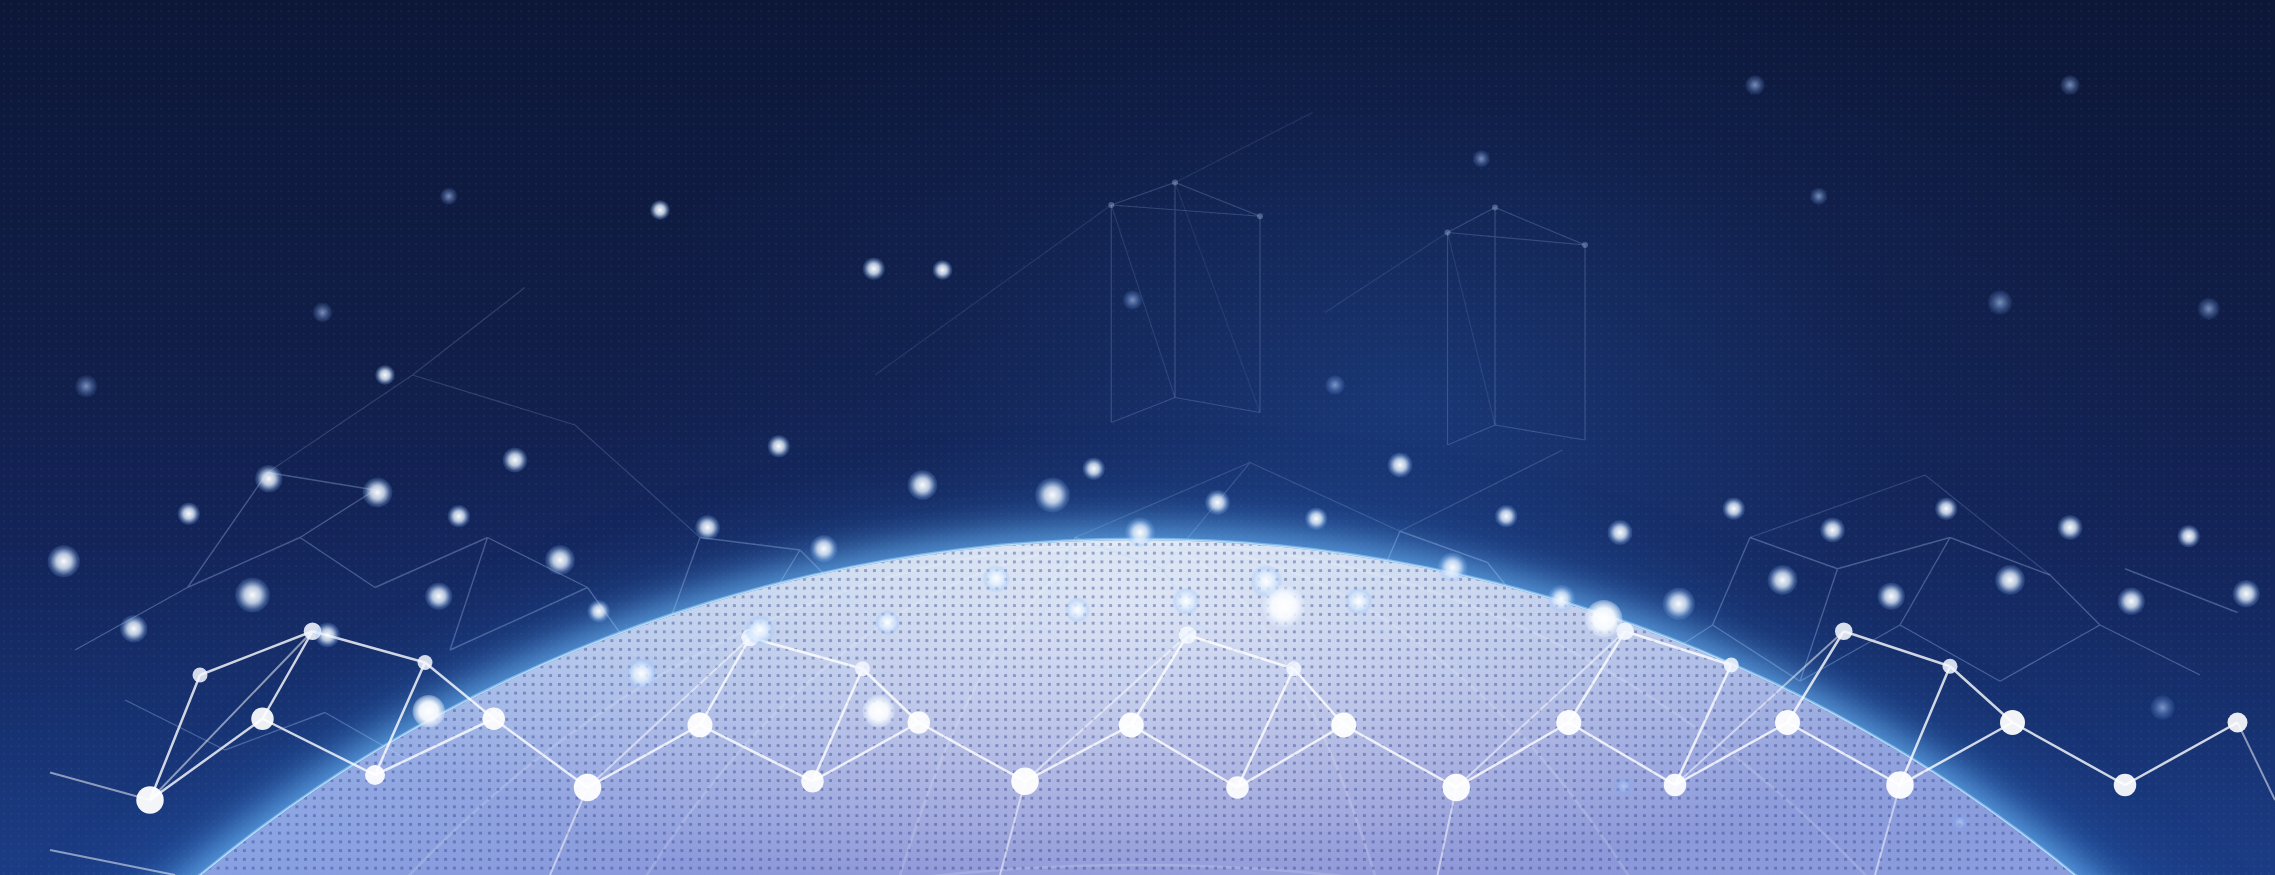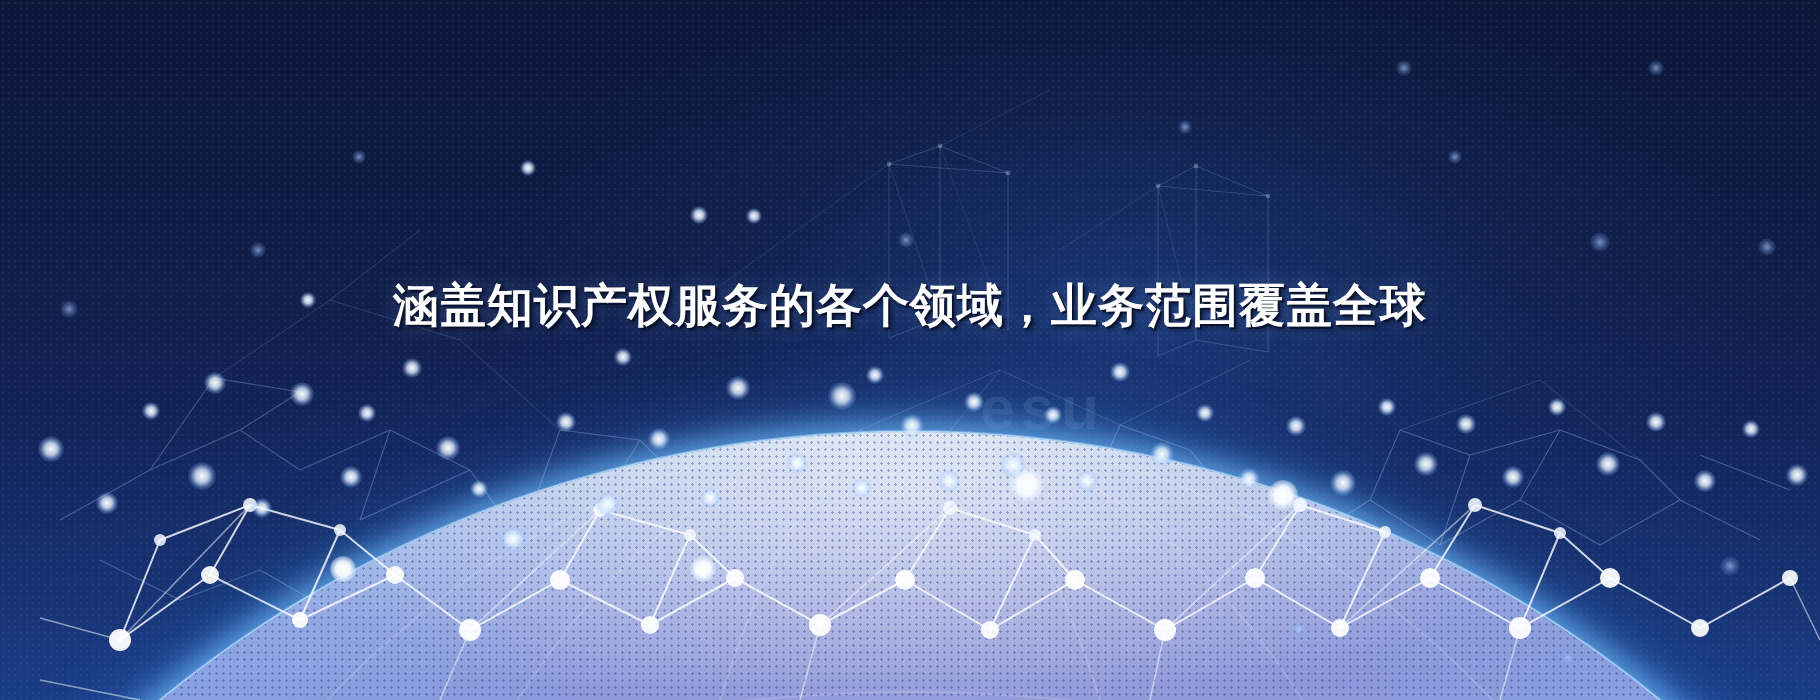--- a/index.html
+++ b/index.html
@@ -134,21 +134,20 @@
     user-select:none;
   }
 </style>
 </head>
 <body>
 
 <div id="banner">
 
   <div class="halftone-global"></div>
 
-  <div class="watermark">esu</div>
 
   <div class="wire-layer">
     <svg viewBox="0 0 1820 700" width="1820" height="700" aria-hidden="true">
       <g stroke="rgba(170,200,245,0.22)" stroke-width="1" fill="none">
 
         <path d="M889,164 L940,146 L1008,173 L1008,330 M889,164 L889,338 M940,146 L940,318 M889,164 L1008,173 M940,318 L1008,330 M889,338 L940,318"></path>
         <path d="M889,164 L940,318" stroke="rgba(170,200,245,0.14)"></path>
         <path d="M940,146 L1008,330" stroke="rgba(170,200,245,0.10)"></path>
 
         <path d="M1158,186 L1196,166 L1268,196 L1268,352 M1158,186 L1158,356 M1196,166 L1196,340 M1158,186 L1268,196 M1196,340 L1268,352 M1158,356 L1196,340"></path>
@@ -342,17 +341,14 @@
     <span class="p dim" style="left:250px; top:242px; width:16px; height:16px;"></span>
     <span class="p dim" style="left:1290px;top:620px; width:18px; height:18px;"></span>
     <span class="p dim" style="left:1560px;top:650px; width:16px; height:16px;"></span>
 
     <span class="p onglobe" style="left:1010px;top:468px; width:34px; height:34px;"></span>
     <span class="p onglobe" style="left:1268px;top:480px; width:30px; height:30px;"></span>
     <span class="p onglobe" style="left:330px; top:556px; width:26px; height:26px;"></span>
     <span class="p onglobe" style="left:690px; top:556px; width:26px; height:26px;"></span>
   </div>
 
-  <div id="headline-wrap">
-    <h1 id="headline">涵盖知识产权服务的各个领域，业务范围覆盖全球</h1>
-  </div>
 
 </div>
 
 </body></html>

